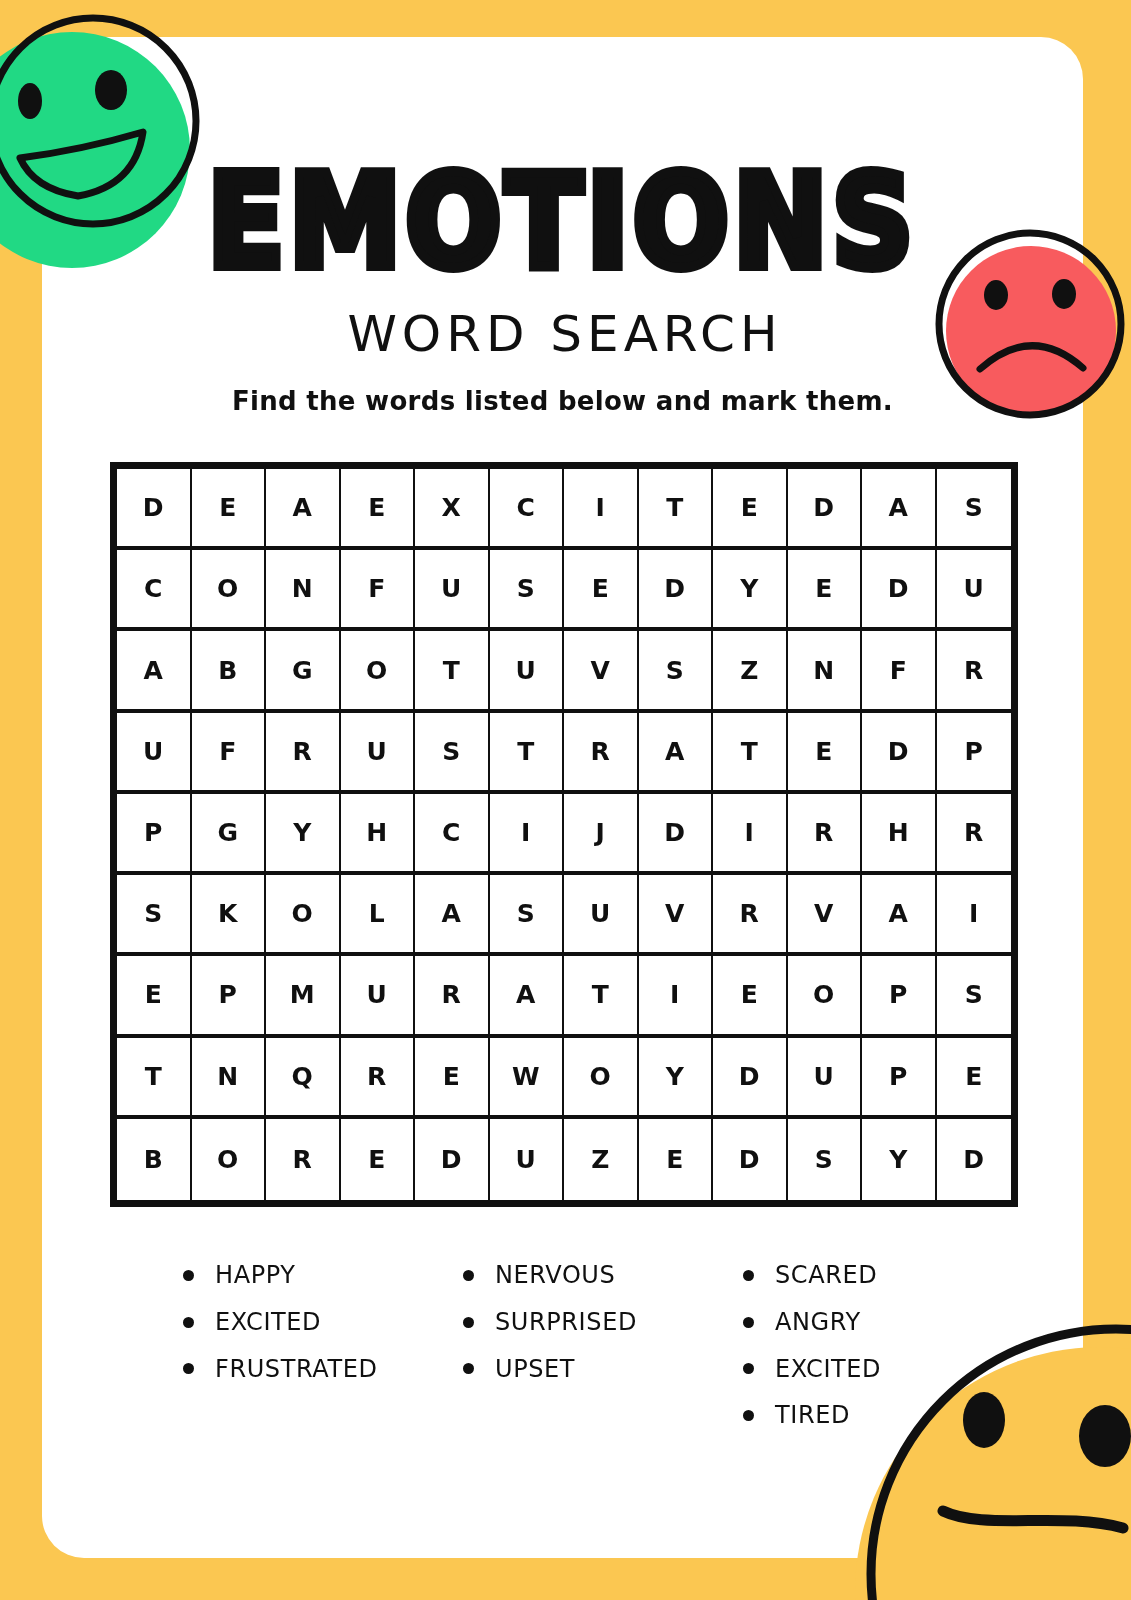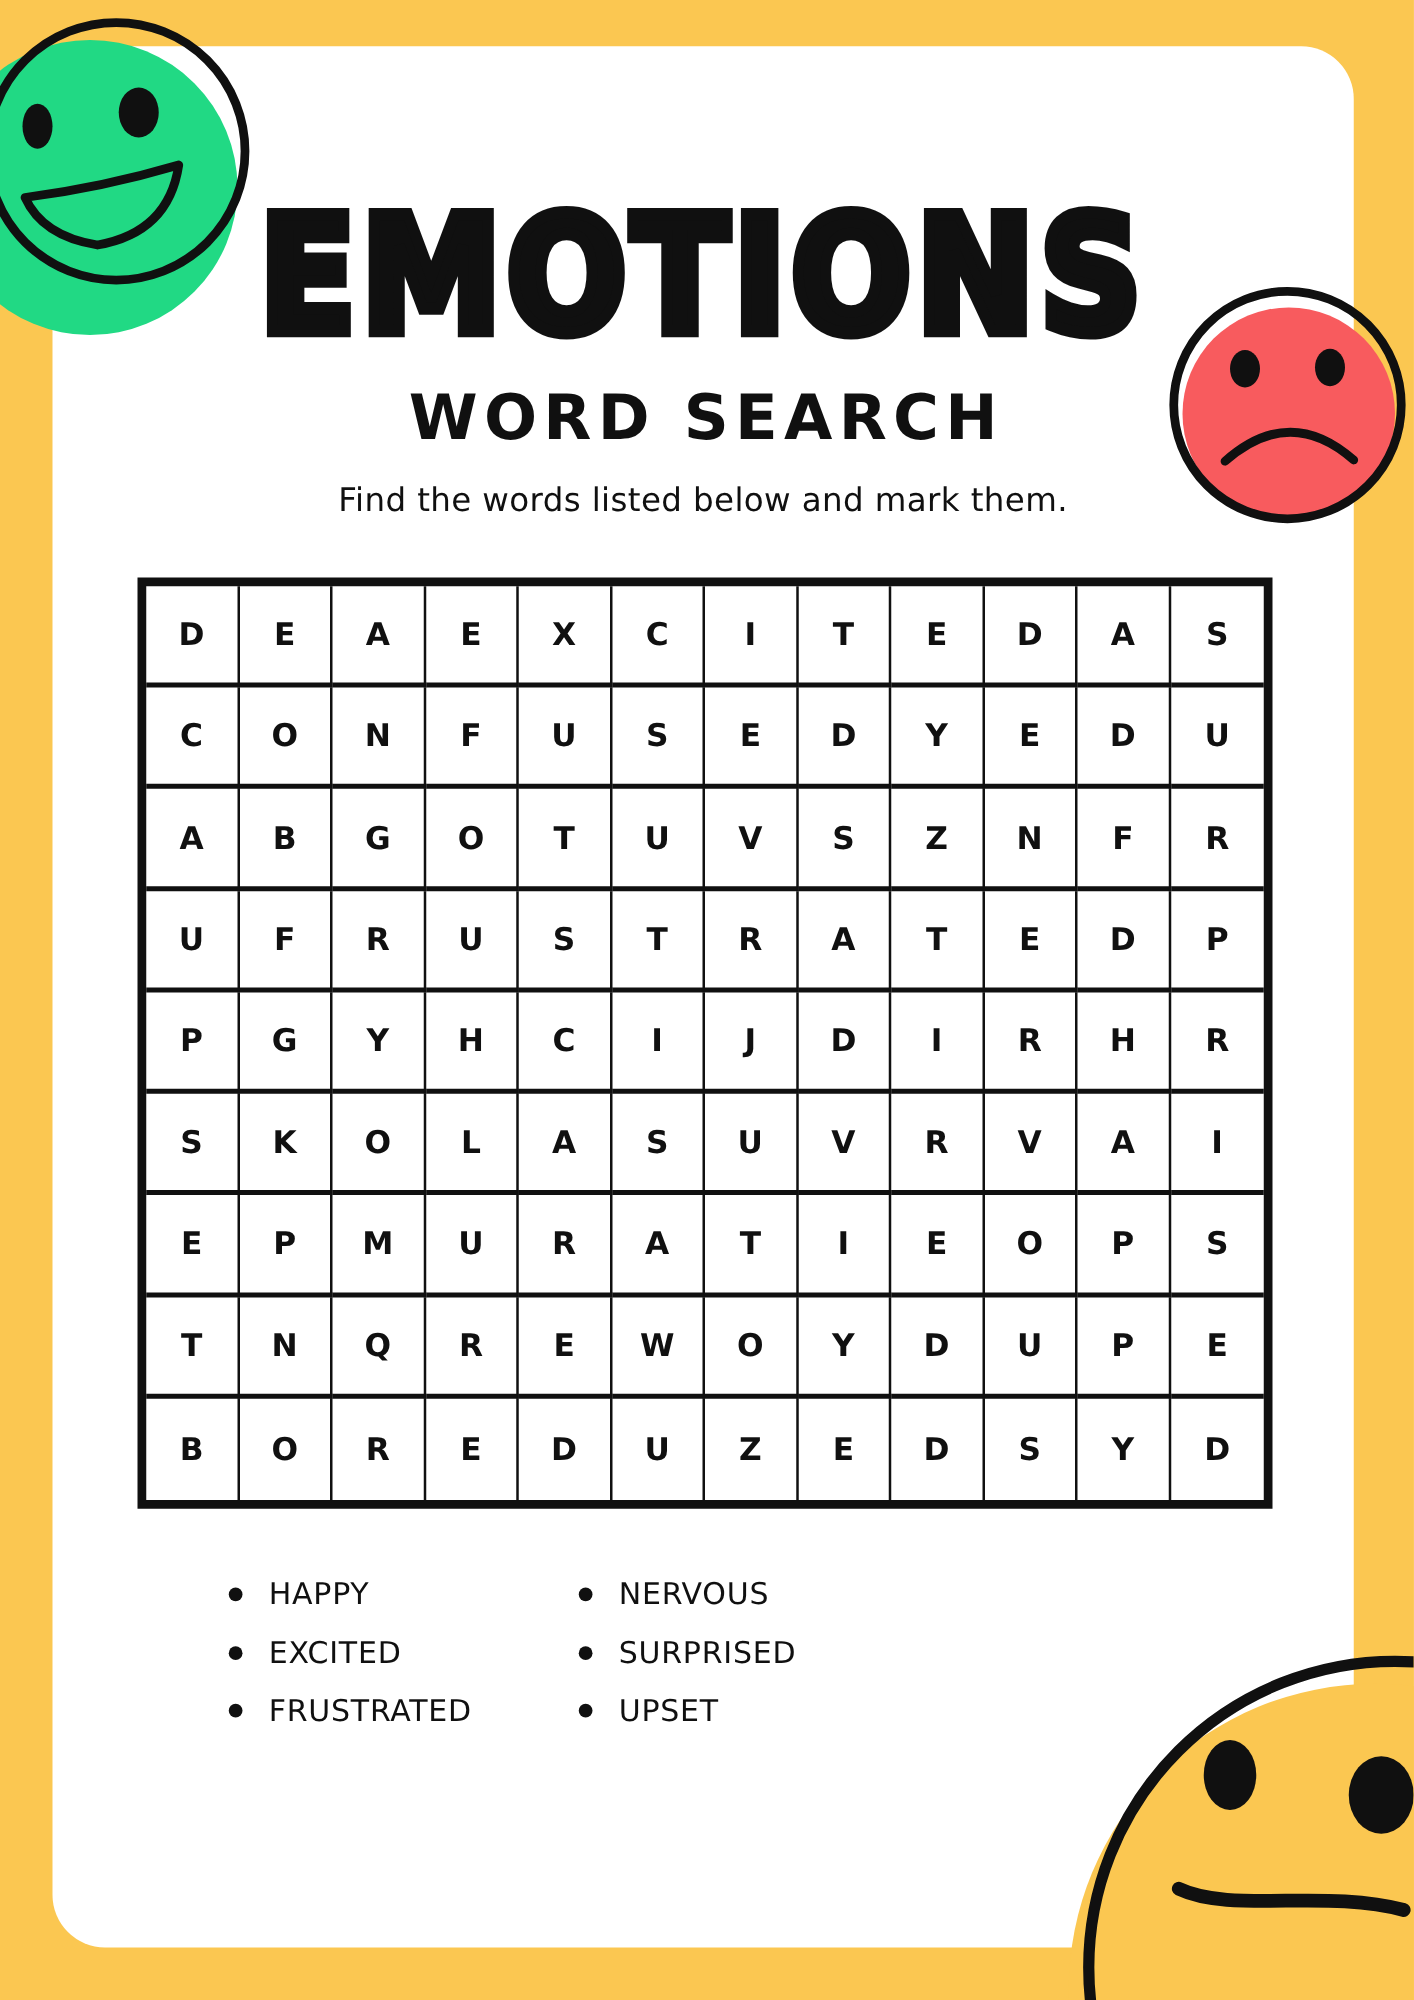--- a/index.html
+++ b/index.html
@@ -19,27 +19,27 @@
     position:absolute;left:42px;top:152px;width:1041px;height:140px;
     line-height:140px;text-align:center;color:var(--ink);
     font-weight:900;font-size:128px;letter-spacing:5px;
     -webkit-text-stroke:10px var(--ink);
     transform:scaleX(0.88);transform-origin:center;
     white-space:nowrap;
   }
   .subtitle{
     position:absolute;left:42px;top:306px;width:1041px;height:56px;
     line-height:56px;text-align:center;color:var(--ink);
-    font-weight:700;font-size:50px;letter-spacing:5px;text-indent:5px;
+    font-weight:400;font-size:50px;letter-spacing:5px;text-indent:5px;
     white-space:nowrap;
   }
   .instruction{
     position:absolute;left:42px;top:384px;width:1041px;height:34px;
     line-height:34px;text-align:center;color:var(--ink);
-    font-weight:400;font-size:26px;letter-spacing:0.3px;
+    font-weight:700;font-size:26px;letter-spacing:0.3px;
   }
 
   .grid{
     position:absolute;left:110px;top:462px;width:908px;height:745px;
     background:var(--card-white);
     border:7px solid var(--ink);
     display:grid;
     grid-template-columns:repeat(12,1fr);
     grid-template-rows:repeat(9,1fr);
   }
@@ -213,20 +213,38 @@
         </div>
         <div class="word-item">
           <span class="dot"></span>
           <span>SURPRISED</span>
         </div>
         <div class="word-item">
           <span class="dot"></span>
           <span>UPSET</span>
         </div>
       </div>
+    <div class="wl-col">
+        <div class="word-item">
+          <span class="dot"></span>
+          <span>SCARED</span>
+        </div>
+        <div class="word-item">
+          <span class="dot"></span>
+          <span>ANGRY</span>
+        </div>
+        <div class="word-item">
+          <span class="dot"></span>
+          <span>EXCITED</span>
+        </div>
+        <div class="word-item">
+          <span class="dot"></span>
+          <span>TIRED</span>
+        </div>
+      </div>
   </div>
 
   <svg class="decor" style="left:-60px;top:0;" width="280" height="290" viewBox="-60 0 280 290">
     <circle class="fill-green" cx="72" cy="150" r="118"></circle>
     <circle class="face-outline" cx="93" cy="121" r="103" stroke-width="7"></circle>
     <ellipse class="eye" cx="30" cy="101" rx="12" ry="18"></ellipse>
     <ellipse class="eye" cx="111" cy="90" rx="16" ry="20"></ellipse>
     <path class="mouth-open" stroke-width="7" d="M 20 158 Q 82 150 143 132 Q 135 186 78 196 Q 34 189 20 158 Z"></path>
   </svg>
 

